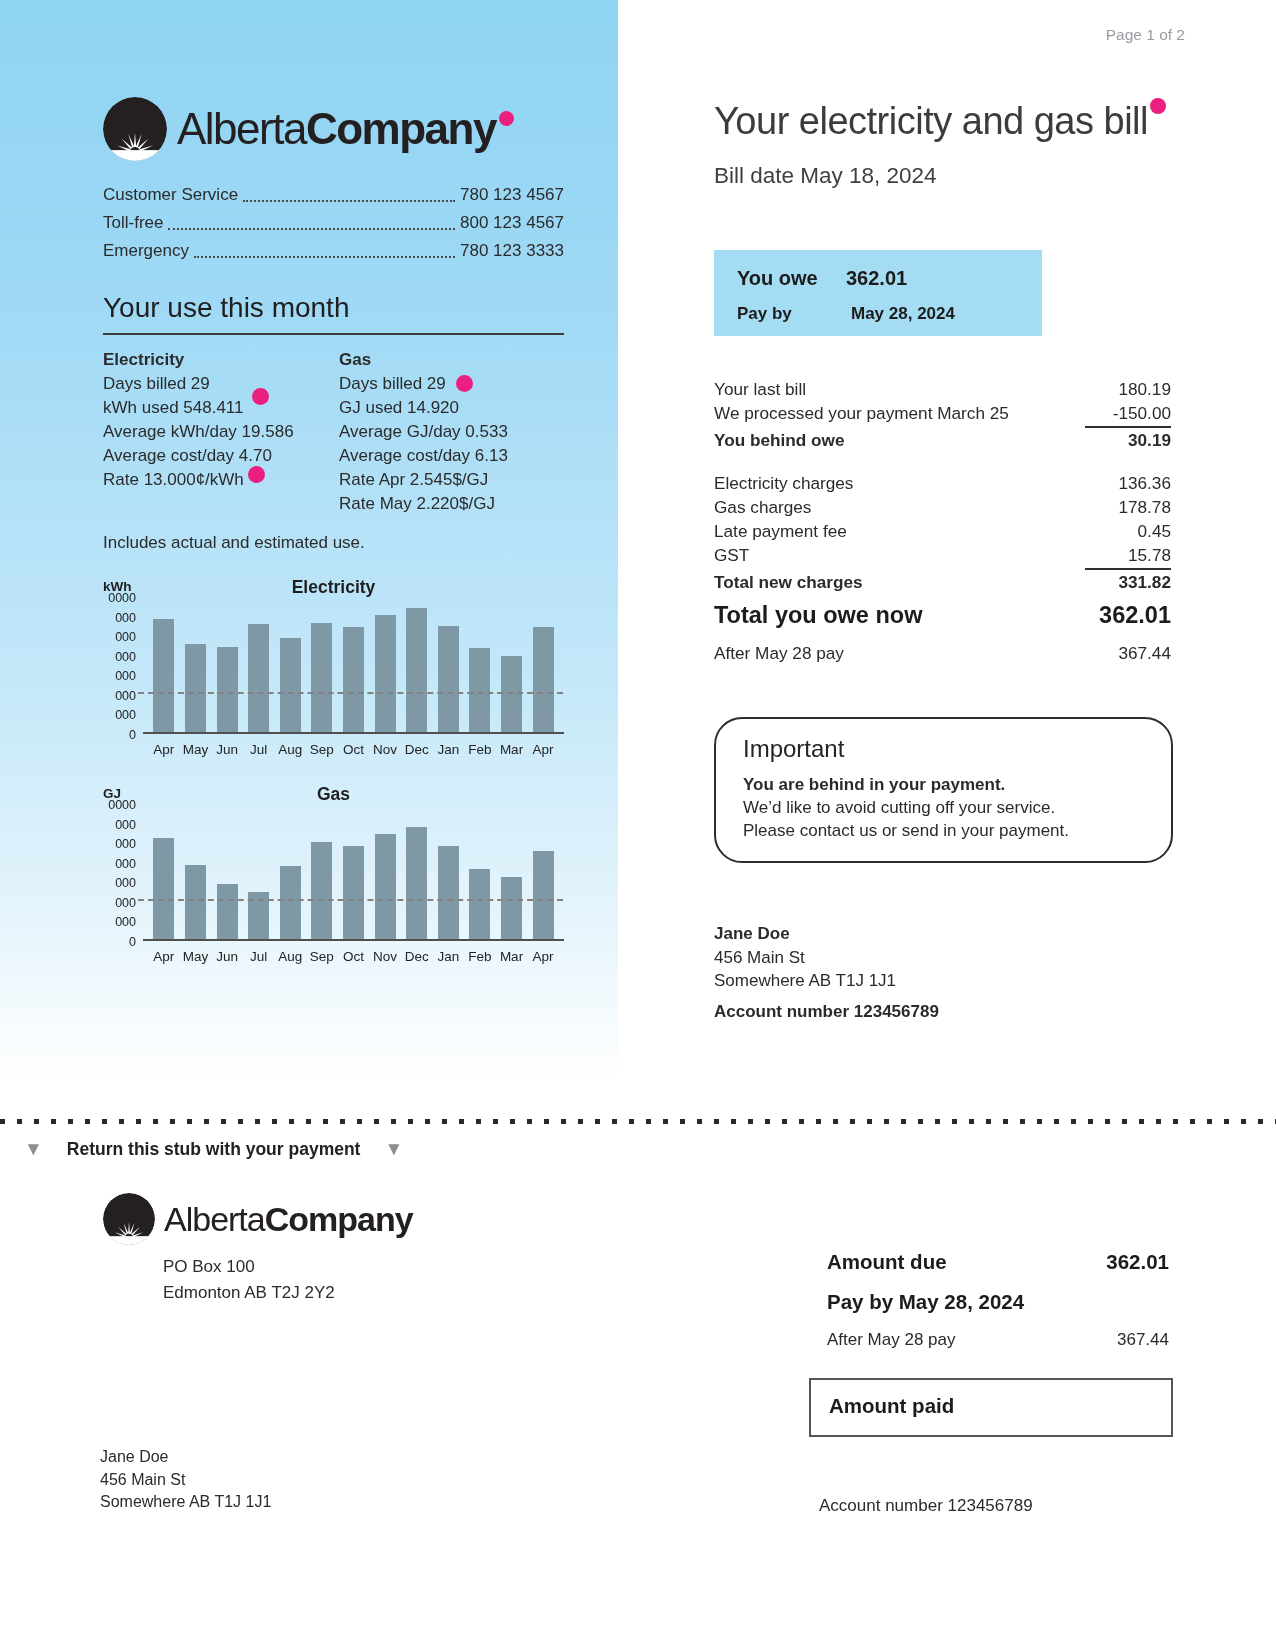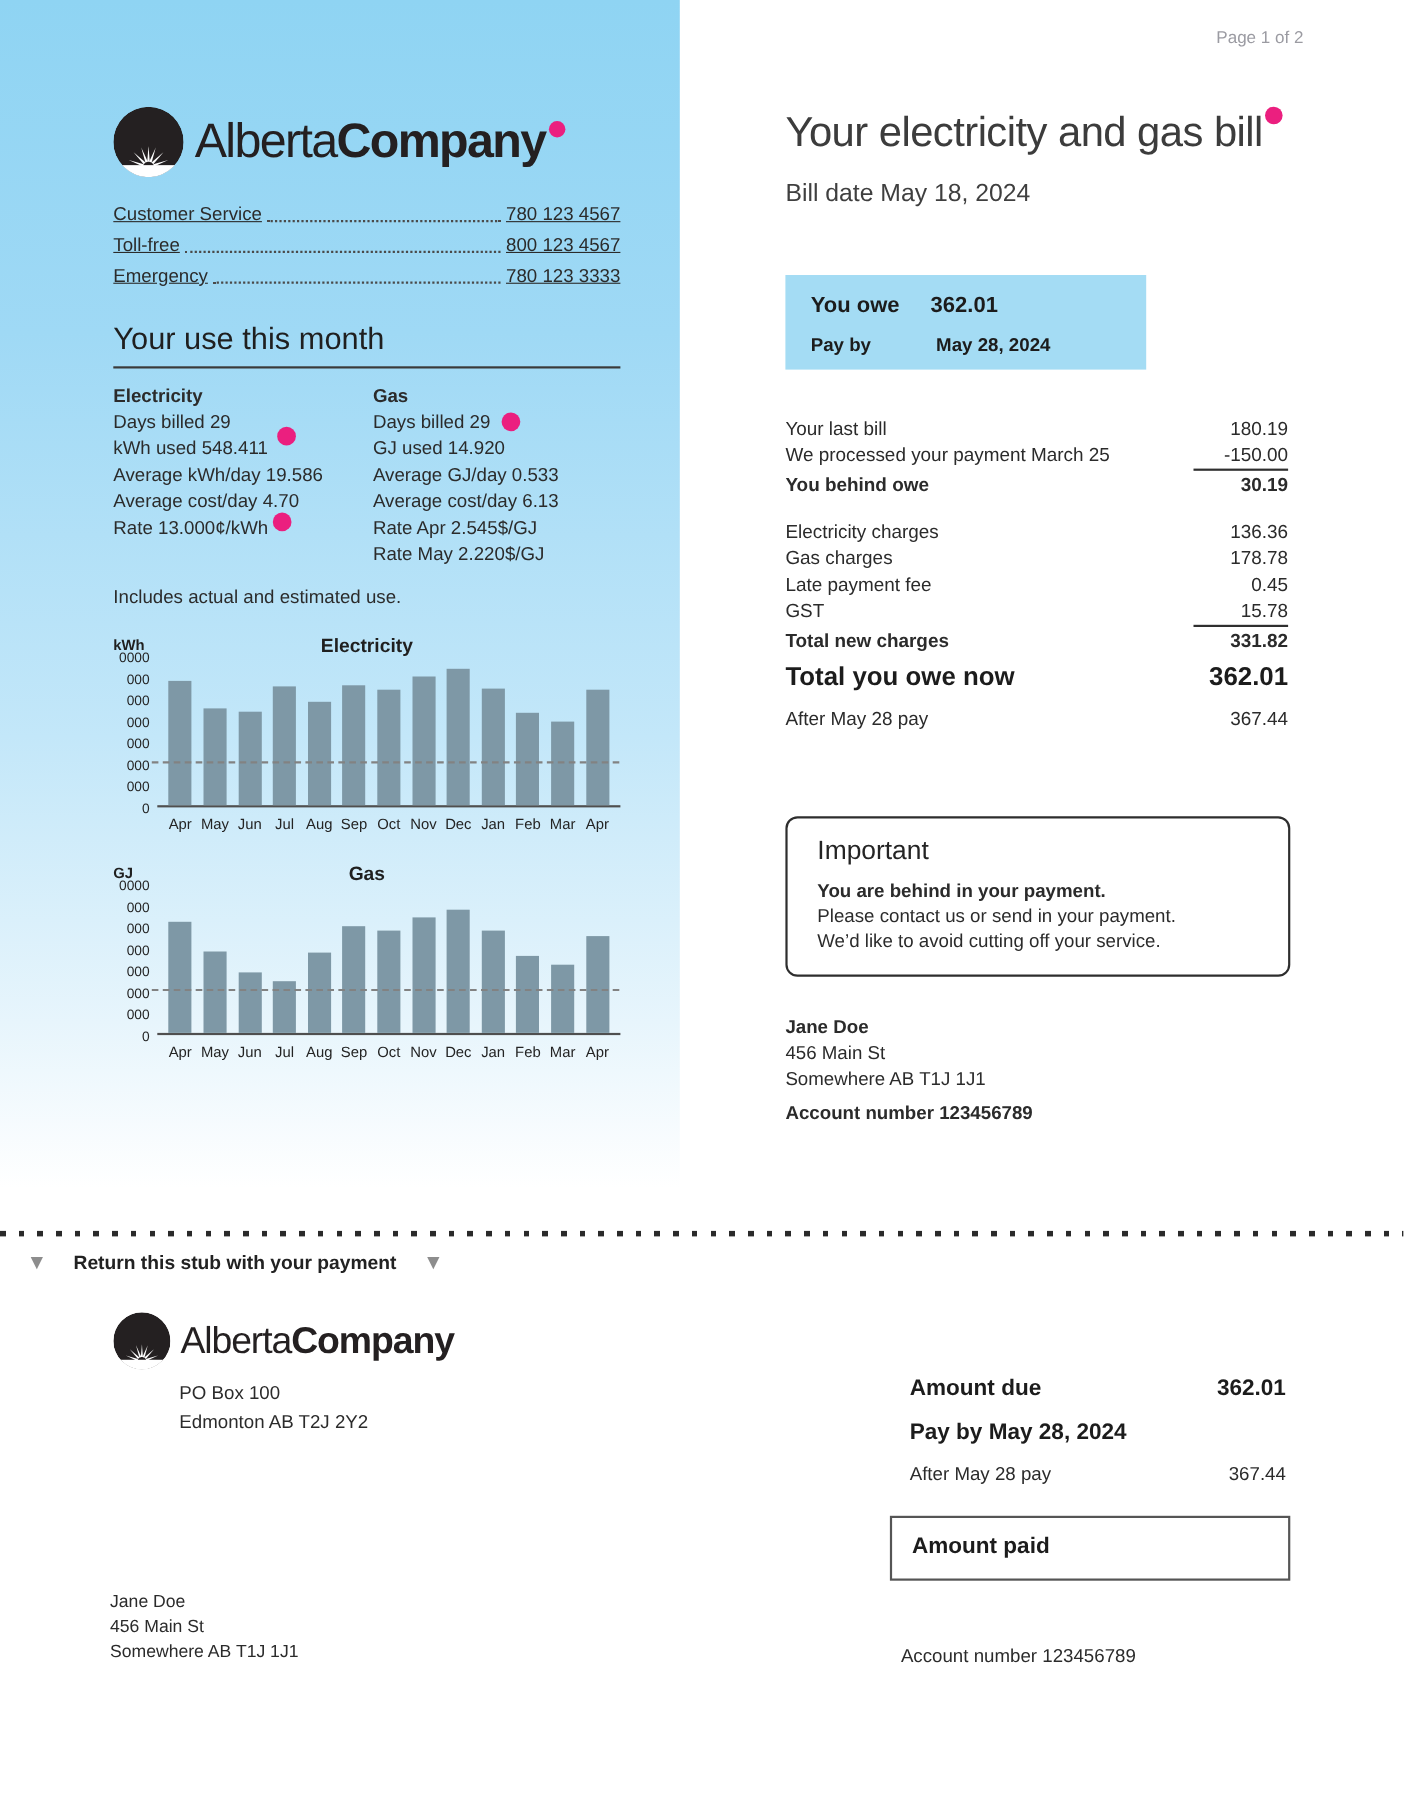--- a/index.html
+++ b/index.html
@@ -16,21 +16,21 @@
   }
   .left-content { margin-left:103px; width:461px; }
   .logo-row { display:flex; align-items:center; padding-top:97px; }
   .logo-mark { width:64px; height:64px; flex:0 0 auto; }
   .logo-text { font-size:44px; margin-left:10px; color:#242021; letter-spacing:-1.5px; white-space:nowrap; }
   .logo-text .bold { font-weight:bold; }
   .pinkdot { display:inline-block; border-radius:50%; background:#eb1f7f; }
   .brand-dot { width:15px; height:15px; position:relative; top:-18px; margin-left:3px; }
   .contacts { margin-top:20px; font-size:17px; }
   .contact-row { display:flex; line-height:28px; }
-  .contact-label, .contact-value { white-space:nowrap;text-decoration:underline; }
+  .contact-label, .contact-value { white-space:nowrap; }
   .leader { flex:1; border-bottom:2px dotted #4a4a4a; margin:0 5px; align-self:flex-end; transform:translateY(-7px); }
   .section-h { font-size:28px; color:#1f1f1f; padding-bottom:9px; border-bottom:2px solid #3a3a3a; }
   .month-h { margin-top:27px; }
   .year-h { margin-top:32px; }
   .usage-cols { display:flex; margin-top:13px; font-size:17px; line-height:24px; }
   .usage-col1 { width:236px; }
   .usage-col2 { flex:1; }
   .usage-title { font-weight:bold; }
   .dot17 { width:17px; height:17px; }
   .dot-kwh { position:relative; top:-8px; margin-left:8px; }
@@ -64,22 +64,22 @@
   .owe-r2 { display:flex; font-size:17px; font-weight:bold; margin-top:14px; color:#1c1c1c; }
   .owe-r2 .lab { width:114px; }
   .amounts { position:absolute; left:714px; top:377px; width:457px; font-size:17.2px; }
   .arow { display:flex; justify-content:space-between; align-items:baseline; line-height:24px; }
   .arow .val { min-width:86px; text-align:right; }
   .rule { border-bottom:2px solid #2f2f2f; padding-bottom:1px; }
   .arow.bold { font-weight:bold; }
   .charges-gap { height:19px; }
   .total-row { display:flex; justify-content:space-between; font-size:23.5px; font-weight:bold; margin-top:8px; color:#1c1c1c; }
   .after-row { display:flex; justify-content:space-between; line-height:24px; margin-top:12px; }
-  .important-box { position:absolute; left:714px; top:742px; width:459px; height:146px;
-                   border:2px solid #2e2e2e; border-radius:11px; padding:16px 27px; background:#fff; }
+  .important-box { position:absolute; left:714px; top:717px; width:459px; height:146px;
+                   border:2px solid #2e2e2e; border-radius:28px; padding:16px 27px; background:#fff; }
   .important-title { font-size:24px; color:#242424; }
   .imp-bold { font-weight:bold; font-size:17px; margin-top:10px; line-height:23px; }
   .imp-line { font-size:17px; line-height:23px; }
   .customer { position:absolute; left:714px; top:922px; font-size:17px; line-height:23.5px; }
   .customer .name { font-weight:bold; }
   .customer .account { font-weight:bold; margin-top:7px; }
   
   .perforation { position:absolute; left:0; top:1119px; width:1276px; height:5px;
                  background:repeating-linear-gradient(90deg,#2a2a2a 0 5px,transparent 5px 17px); }
   .stub-header { position:absolute; left:0; top:1138px; width:1256px; text-align:left;
@@ -382,22 +382,22 @@
   </div>
   <div class="after-row">
     <span>After May 28 pay</span>
     <span class="val">367.44</span>
   </div>
 </div>
 
 <div class="important-box">
   <div class="important-title">Important</div>
   <div class="imp-bold">You are behind in your payment.</div>
+  <div class="imp-line">We’d like to avoid cutting off your service.</div>
   <div class="imp-line">Please contact us or send in your payment.</div>
-  <div class="imp-line">We’d like to avoid cutting off your service.</div>
 </div>
 
 <div class="customer">
   <div class="name">Jane Doe</div>
   <div>456 Main St</div>
   <div>Somewhere AB T1J 1J1</div>
   <div class="account">Account number 123456789</div>
 </div>
 
 <div class="perforation"></div>

